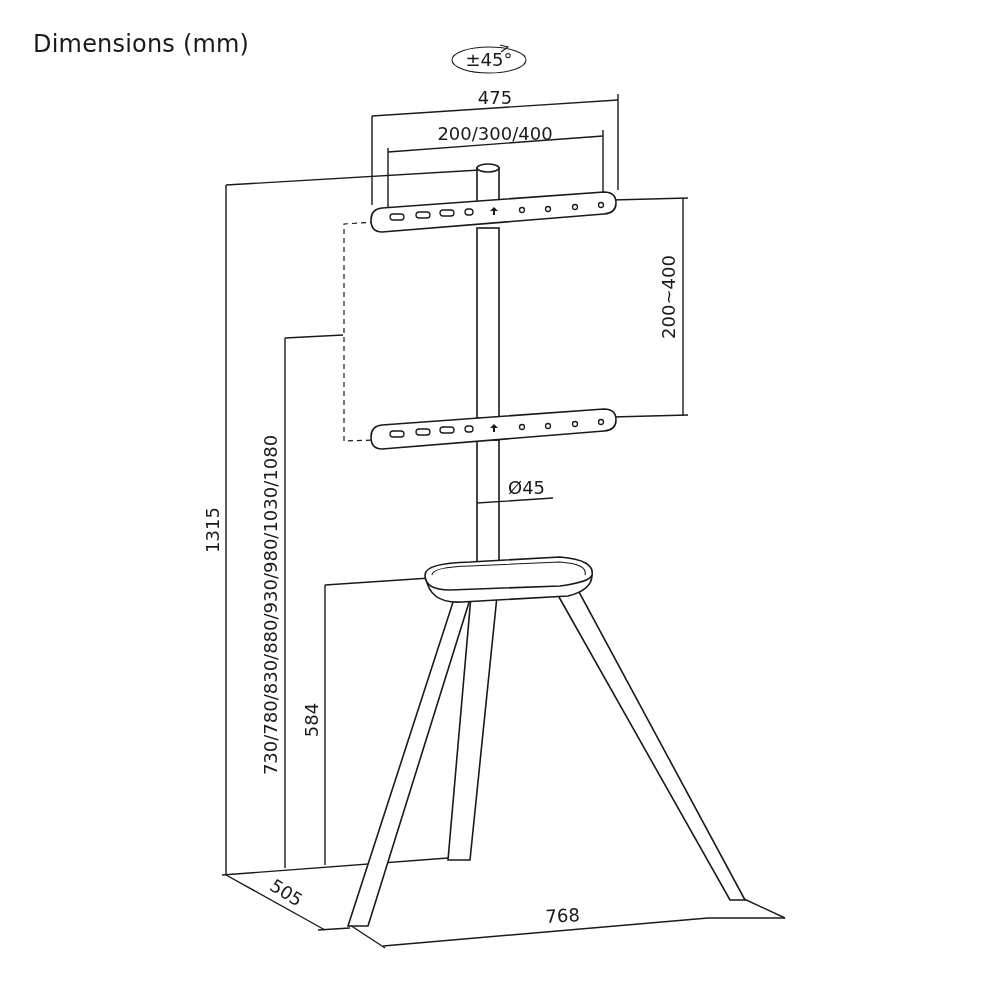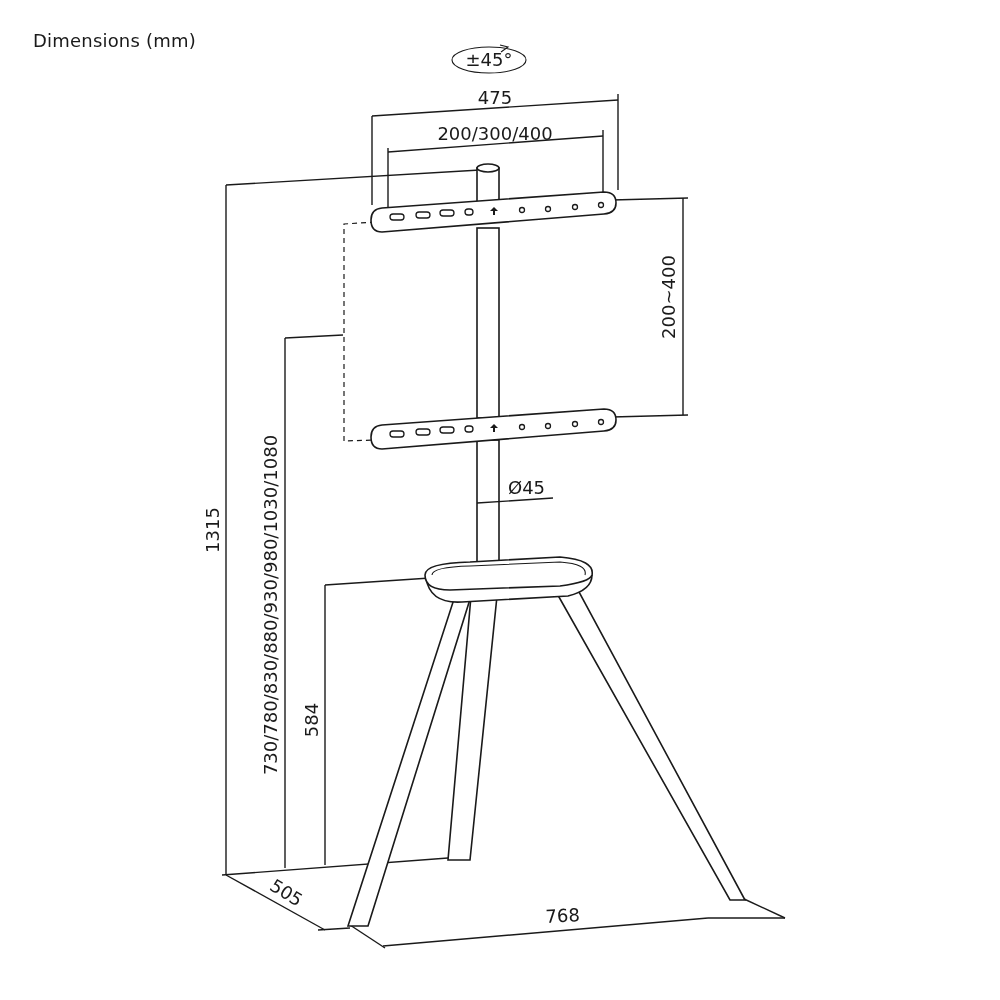--- a/index.html
+++ b/index.html
@@ -4,21 +4,21 @@
 <style>
   html, body { margin: 0; padding: 0; background: #ffffff; }
   body { width: 1000px; height: 1000px; position: relative; overflow: hidden; font-family: "DejaVu Sans", sans-serif; }
   #diagram { position: absolute; left: 0; top: 0; width: 1000px; height: 1000px; }
   .ln { stroke: #1a1a1a; stroke-width: 1.4; fill: none; }
   .ln-thin { stroke: #1a1a1a; stroke-width: 1.1; fill: none; }
   .part { stroke: #1a1a1a; stroke-width: 1.6; fill: #ffffff; }
   .dash { stroke: #1a1a1a; stroke-width: 1.2; fill: none; stroke-dasharray: 5 4; }
   .hole { stroke: #1a1a1a; stroke-width: 1.3; fill: #ffffff; }
   .lbl { font-family: "DejaVu Sans", sans-serif; font-size: 18px; fill: #1a1a1a; }
-  .title { position: absolute; left: 33px; top: 30px; font-size: 18px; color: #1a1a1a; font-family: "DejaVu Sans", sans-serif; letter-spacing: 0.2px; }
+  .title { position: absolute; left: 33px; top: 30px; font-size: 24px; color: #1a1a1a; font-family: "DejaVu Sans", sans-serif; letter-spacing: 0.2px; }
 </style>
 </head>
 <body>
 
 <div class="title">Dimensions (mm)</div>
 
 <svg id="diagram" viewBox="0 0 1000 1000" xmlns="http://www.w3.org/2000/svg">
 
   <g>
     <ellipse cx="489" cy="60" rx="37" ry="13" class="ln-thin"></ellipse>

